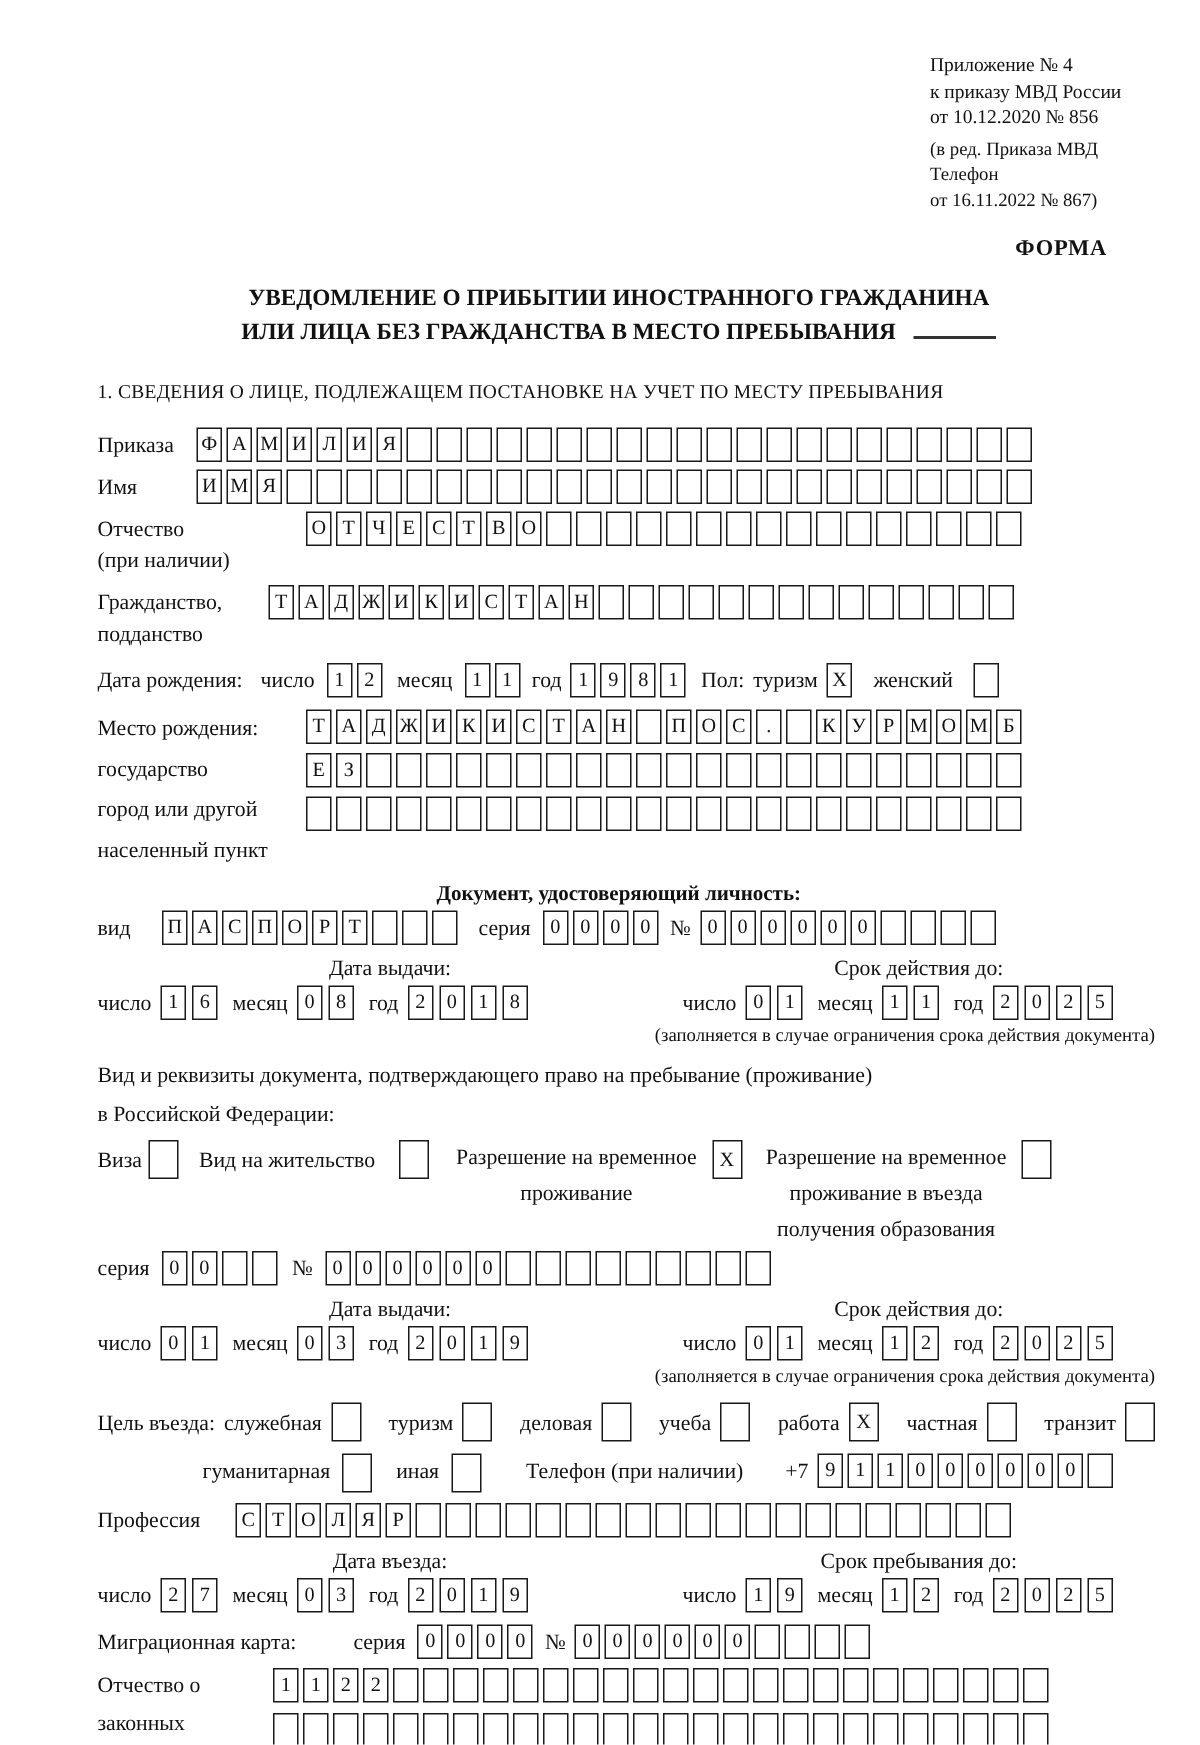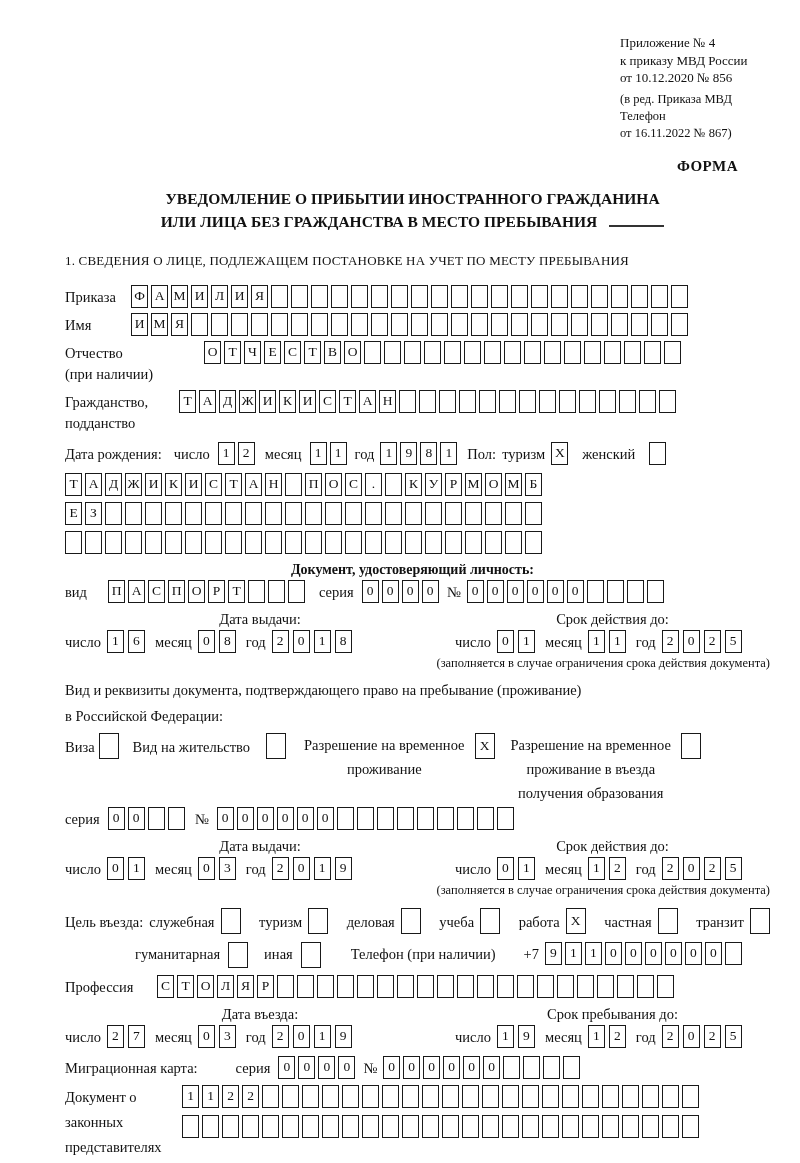--- a/index.html
+++ b/index.html
@@ -232,20 +232,26 @@
     <span class="boxes gap6">
         <span class="box">X</span>
       </span>
     <span class="dlbl" style="margin-left:14px">женский</span>
     <span class="boxes gap14">
         <span class="box"></span>
       </span>
   </div>
 
   <div class="row mt8">
+    <span class="lblcol w-mr">
+      <div>Место рождения:</div>
+      <div>государство</div>
+      <div>город или другой</div>
+      <div>населенный пункт</div>
+    </span>
     <span class="boxcol">
       <span class="boxes">
           <span class="box">Т</span>
           <span class="box">А</span>
           <span class="box">Д</span>
           <span class="box">Ж</span>
           <span class="box">И</span>
           <span class="box">К</span>
           <span class="box">И</span>
           <span class="box">С</span>
@@ -685,21 +691,21 @@
         <span class="box">0</span>
         <span class="box"></span>
         <span class="box"></span>
         <span class="box"></span>
         <span class="box"></span>
       </span>
   </div>
 
   <div class="row" style="margin-top:6px">
     <span class="lblcol" style="width:117px;line-height:25px;">
-      <div>Документ о</div>
+      <div>Отчество о</div>
       <div>законных</div>
       <div>представителях</div>
 
     </span>
     <span class="boxcol" style="gap:7px">
       <span class="boxes">
           <span class="box">1</span>
           <span class="box">1</span>
           <span class="box">2</span>
           <span class="box">2</span>

